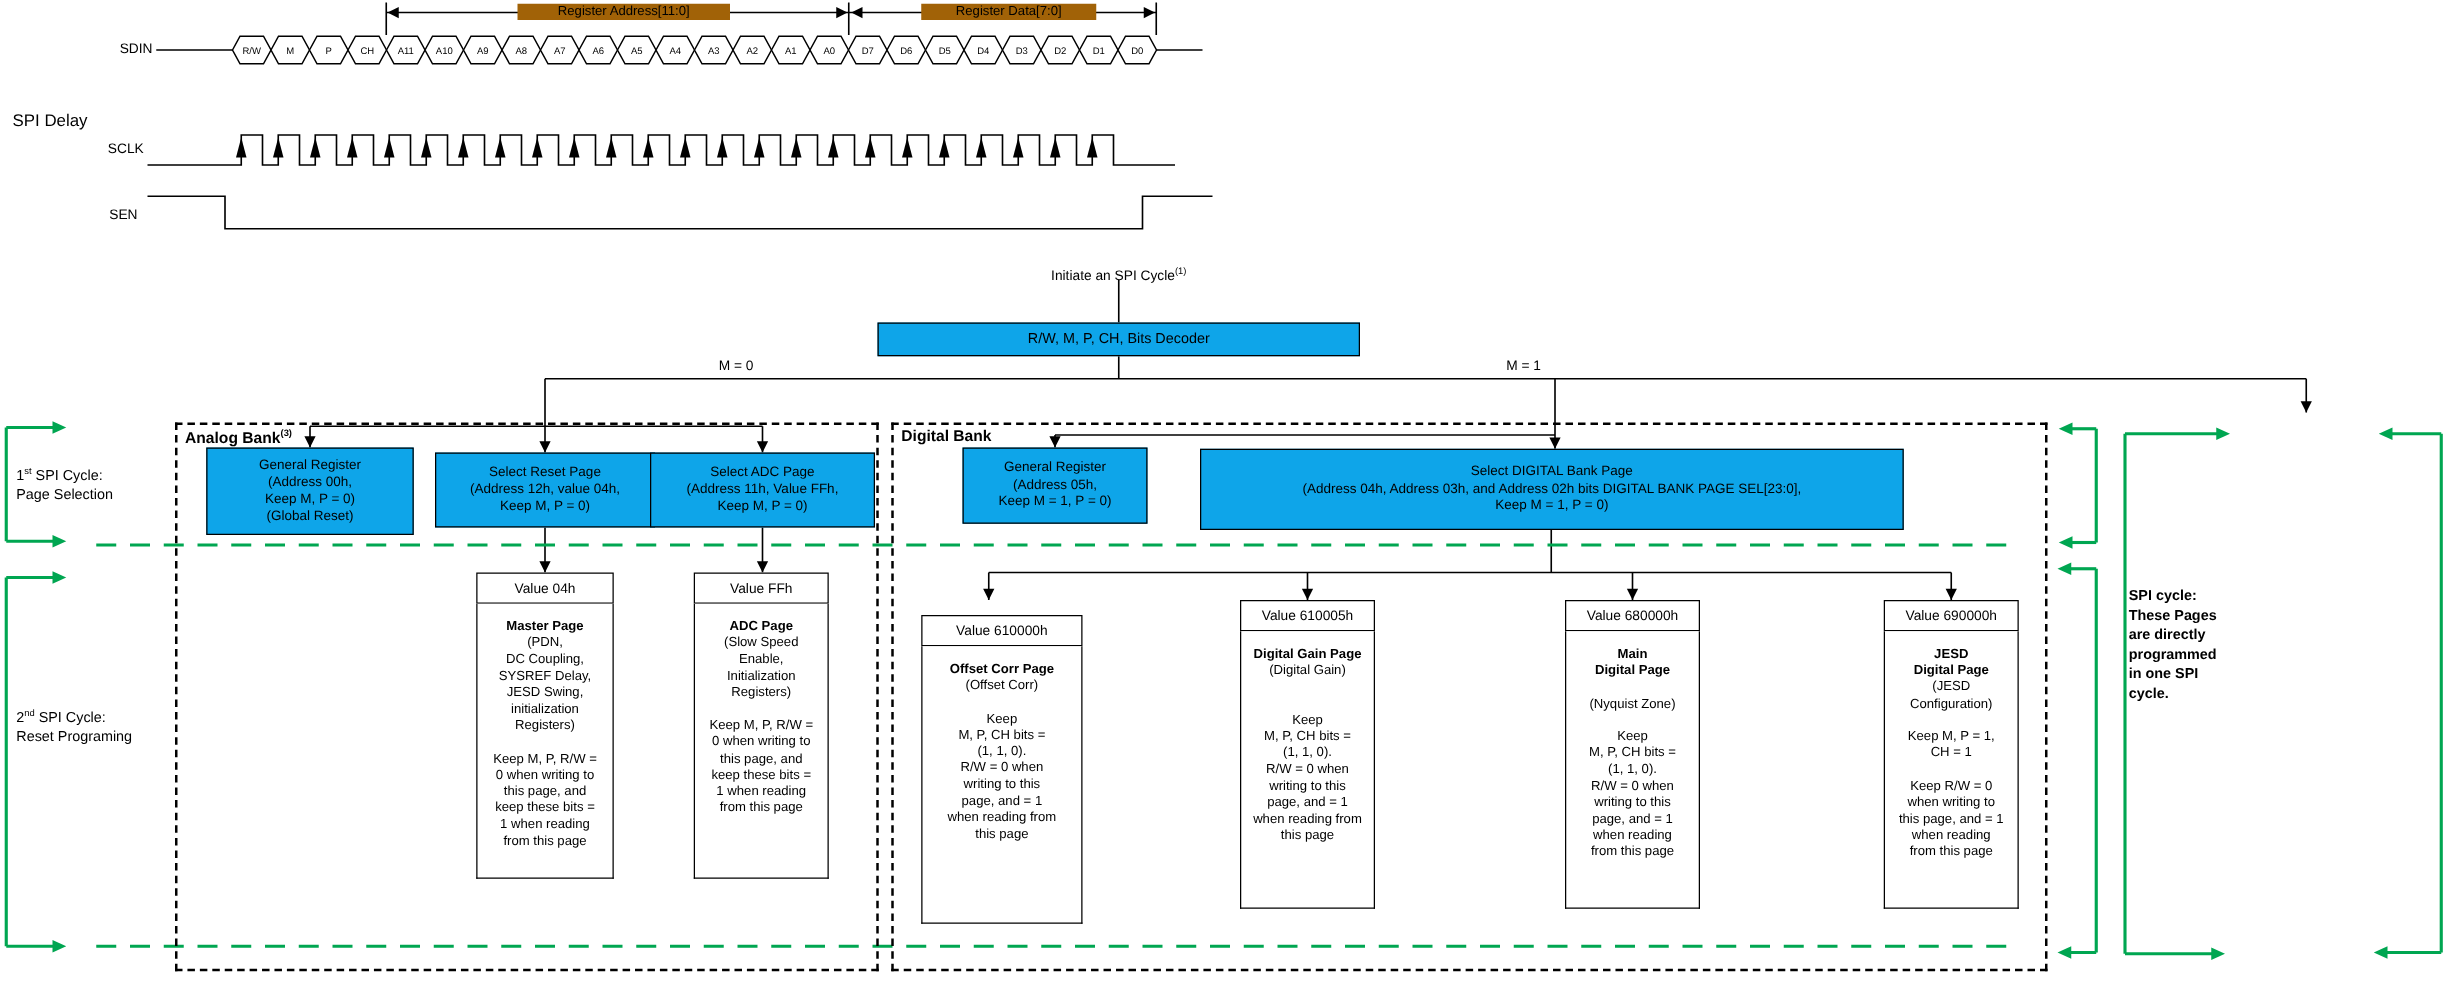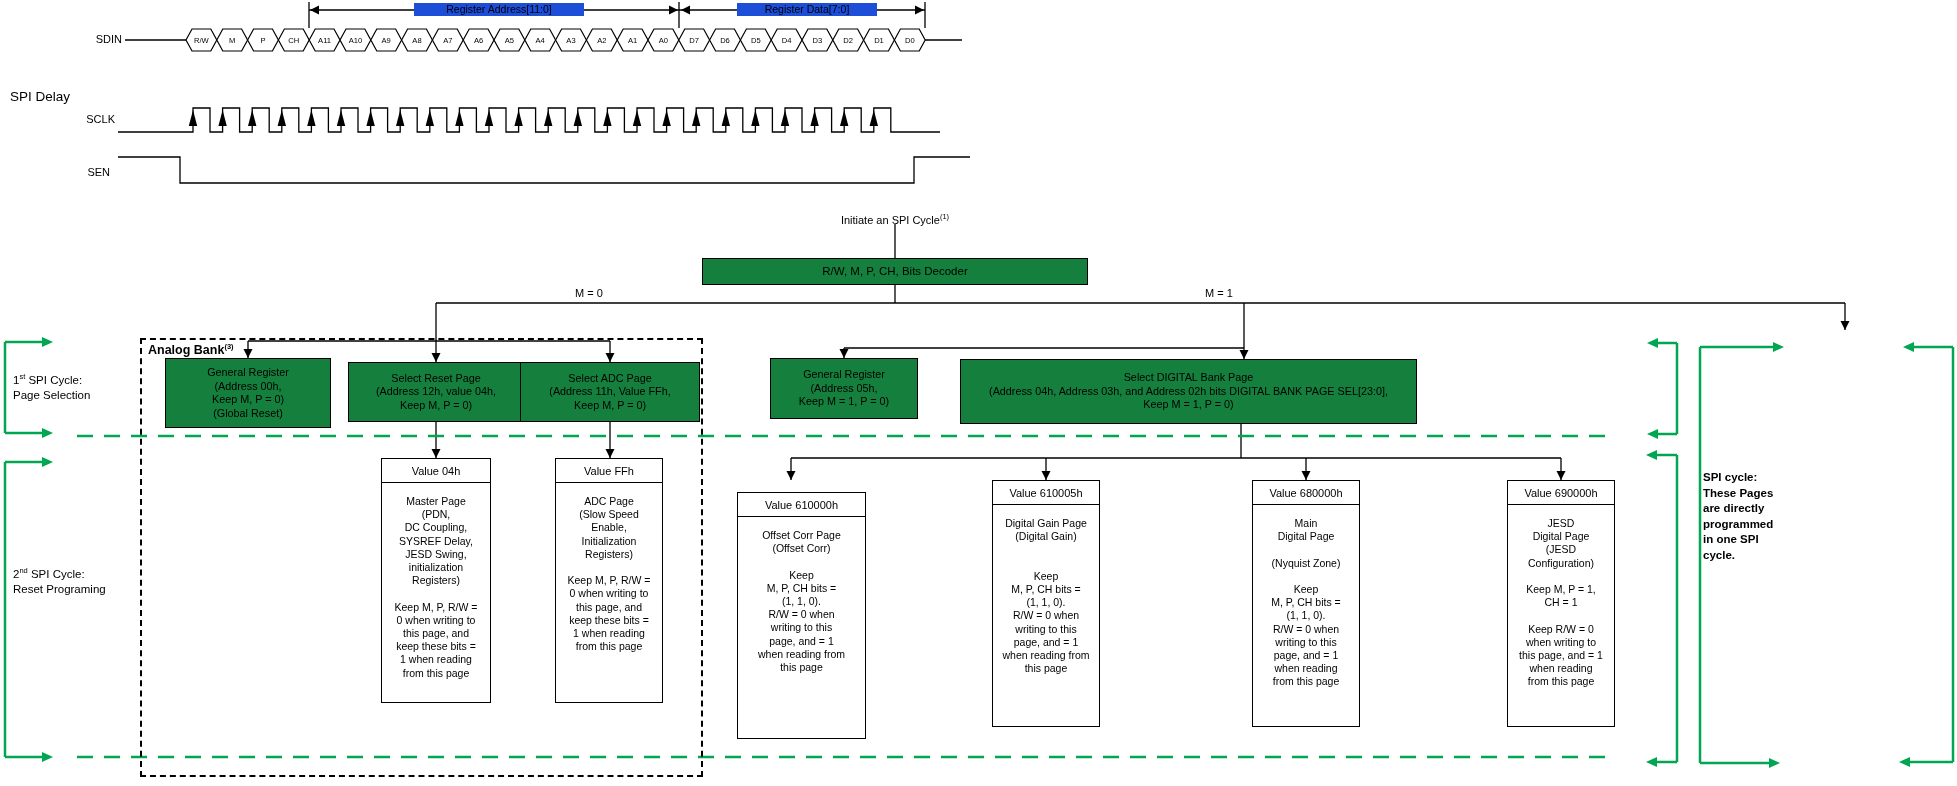--- a/index.html
+++ b/index.html
@@ -7,34 +7,34 @@
           font-family:"Liberation Sans",sans-serif;color:#000}
   #wires{position:absolute;left:0;top:0}
   svg text{font-family:"Liberation Sans",sans-serif}
   .k{stroke:#000;stroke-width:1.3;fill:none}
   .g{stroke:var(--green);stroke-width:2.5;fill:none}
   .gd{stroke:var(--green);stroke-width:2.5;fill:none;stroke-dasharray:16 11}
   .hex{fill:#fff;stroke:#000;stroke-width:1.2}
   .bit{font-size:7.6px;text-anchor:middle}
   .lbl{position:absolute;font-size:11px;line-height:13px;white-space:nowrap}
   .big{font-size:13.5px;line-height:16px}
-  .dimlbl{position:absolute;font-size:10.5px;line-height:13px;text-align:center;background:#1d4ed8;
+  .dimlbl{position:absolute;font-size:10.5px;line-height:13px;text-align:center;background:#a16207;
           white-space:nowrap;padding:0 5px}
-  .box{position:absolute;border:1px solid #000;background:#15803d;display:flex;flex-direction:column;
+  .box{position:absolute;border:1px solid #000;background:#0ea5e9;display:flex;flex-direction:column;
        align-items:center;justify-content:center;font-size:10.8px;line-height:13.5px;text-align:center;
        box-sizing:border-box}
   #decoder{font-size:11.5px}
   .bank{position:absolute;border:2px dashed #000;box-sizing:border-box}
   .bank-title{position:absolute;left:6px;top:2px;font-weight:bold;font-size:12.5px;white-space:nowrap}
   .card{position:absolute}
   .card-hdr{border:1px solid #000;height:25px;display:flex;align-items:center;justify-content:center;
             font-size:11px;background:#fff;box-sizing:border-box}
   .card-body{border:1px solid #000;border-top:none;height:var(--bh,220px);font-size:10.5px;
              line-height:13.2px;text-align:center;padding-top:12px;box-sizing:border-box;background:#fff}
-  .b{font-weight:normal}
+  .b{font-weight:bold}
   .note{position:absolute;font-size:11.5px;line-height:15px;white-space:nowrap}
   .note.bold{font-weight:bold;line-height:15.5px}
   .dabox{position:absolute;border:3px dashed #000;box-sizing:border-box;display:flex;align-items:center;
          justify-content:center;text-align:center;font-size:11px;line-height:15px;background:transparent}
   sup{font-size:7.5px}
   .sp{white-space:pre}
 </style>
 </head>
 <body>
 
@@ -203,20 +203,23 @@
   <div class="box" id="decoder" style="left:702px;top:258px;width:386px;height:27px">
       <span>R/W, M, P, CH, Bits Decoder</span>
     </div>
 
   <div class="lbl" style="left:575px;top:287px">M = 0</div>
   <div class="lbl" style="left:1205px;top:287px">M = 1</div>
 
   <div class="bank" style="left:140px;top:338px;width:563px;height:439px">
     <div class="bank-title"><span>Analog Bank</span><sup>(3)</sup></div>
   </div>
+  <div class="bank" style="left:713px;top:338px;width:925px;height:439px">
+    <div class="bank-title"><span>Digital Bank</span></div>
+  </div>
 
   <div class="box" style="left:165px;top:358px;width:166px;height:70px">
       <div class="ln">General Register</div>
       <div class="ln">(Address 00h,</div>
       <div class="ln">Keep M, P = 0)</div>
       <div class="ln">(Global Reset)</div>
     </div>
   <div class="box" style="left:348px;top:362px;width:176px;height:60px">
       <div class="ln">Select Reset Page</div>
       <div class="ln">(Address 12h, value 04h,</div>
@@ -225,21 +228,21 @@
   <div class="box" style="left:520px;top:362px;width:180px;height:60px">
       <div class="ln">Select ADC Page</div>
       <div class="ln">(Address 11h, Value FFh,</div>
       <div class="ln">Keep M, P = 0)</div>
     </div>
   <div class="box" style="left:770px;top:358px;width:148px;height:61px">
       <div class="ln">General Register</div>
       <div class="ln">(Address 05h,</div>
       <div class="ln">Keep M = 1, P = 0)</div>
     </div>
-  <div class="box" style="left:960px;top:359px;width:457px;height:65px">
+  <div class="box" style="left:960px;top:359px;width:563px;height:65px">
       <div class="ln">Select DIGITAL Bank Page</div>
       <div class="ln">(Address 04h, Address 03h, and Address 02h bits DIGITAL BANK PAGE SEL[23:0],</div>
       <div class="ln">Keep M = 1, P = 0)</div>
     </div>
 
   <div class="card" style="left:381px;top:458px;width:110px;--bh:220px">
       <div class="card-hdr">Value 04h</div>
       <div class="card-body">
         <div class="ln b">Master Page</div>
         <div class="ln">(PDN,</div>

